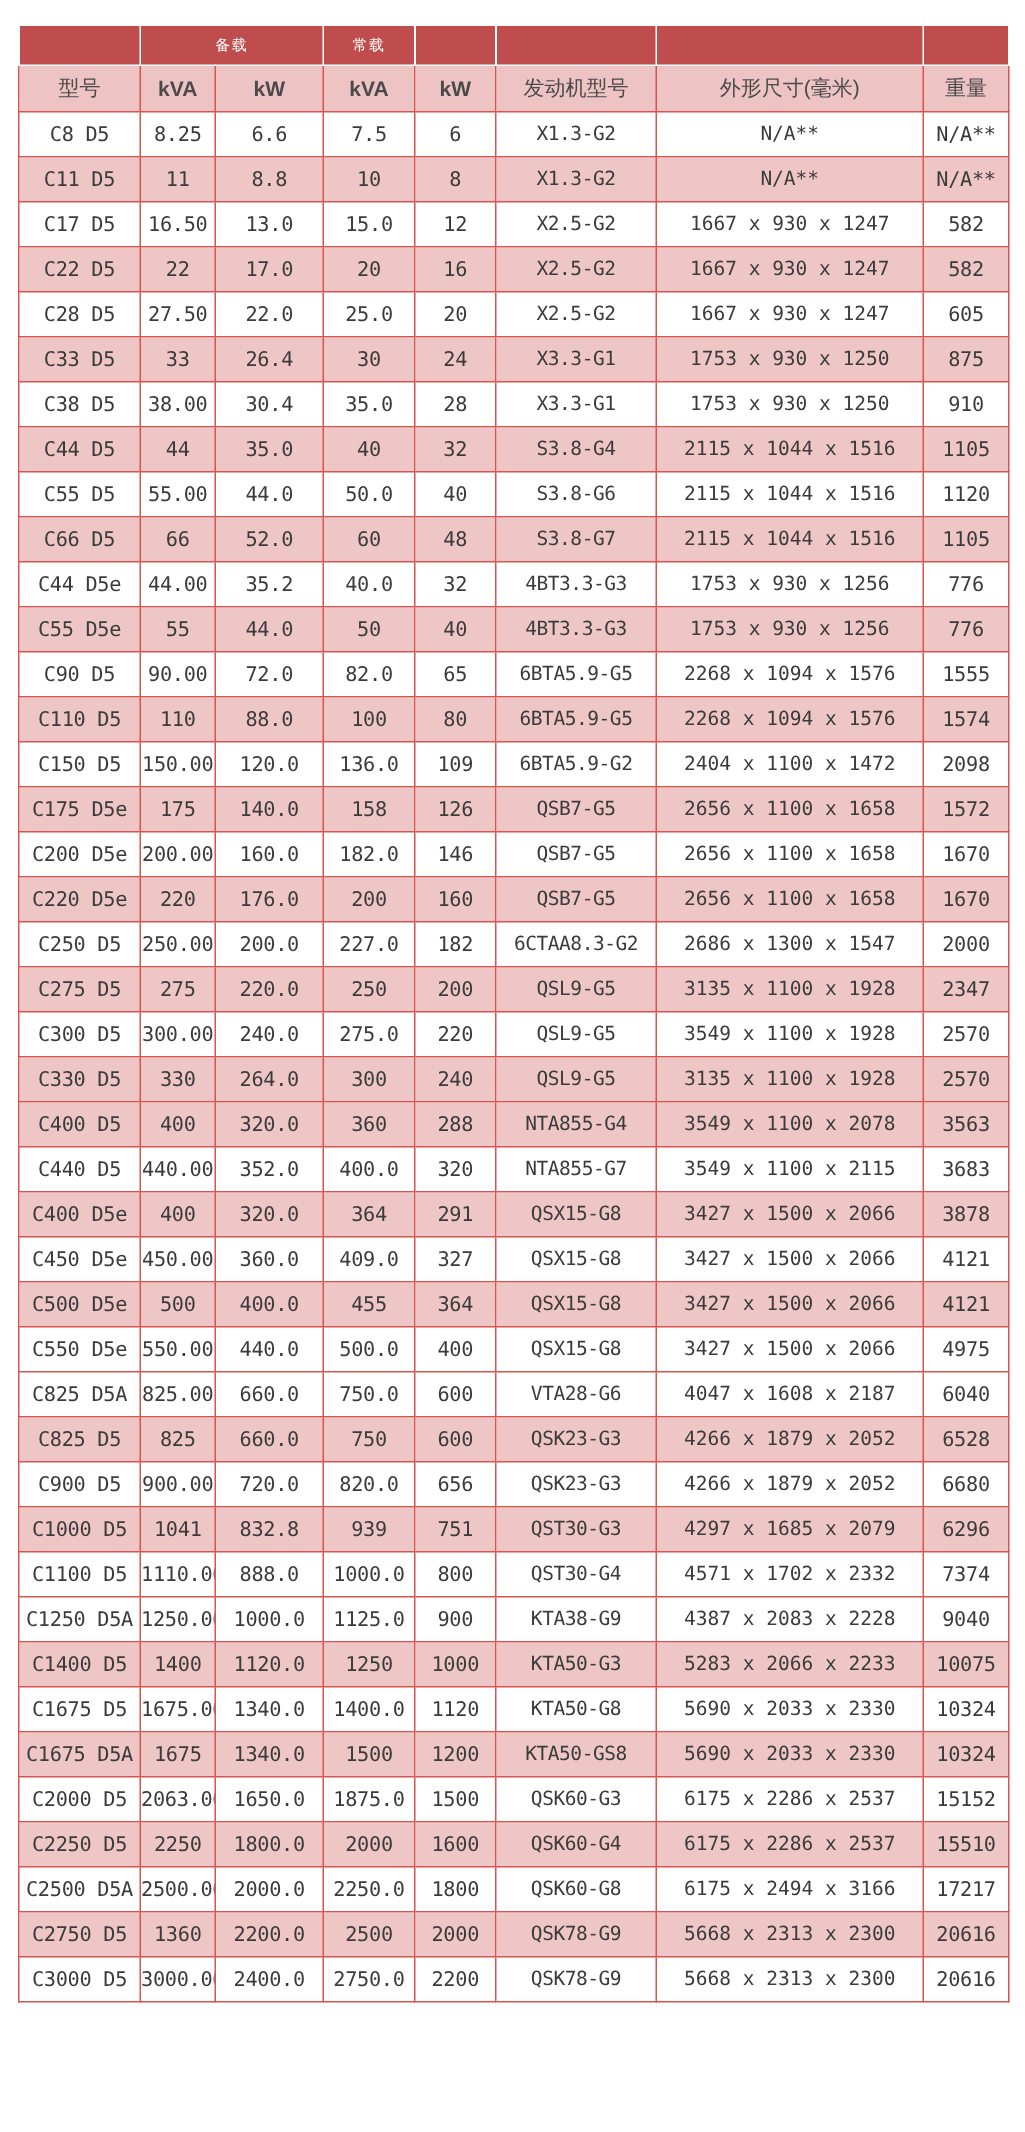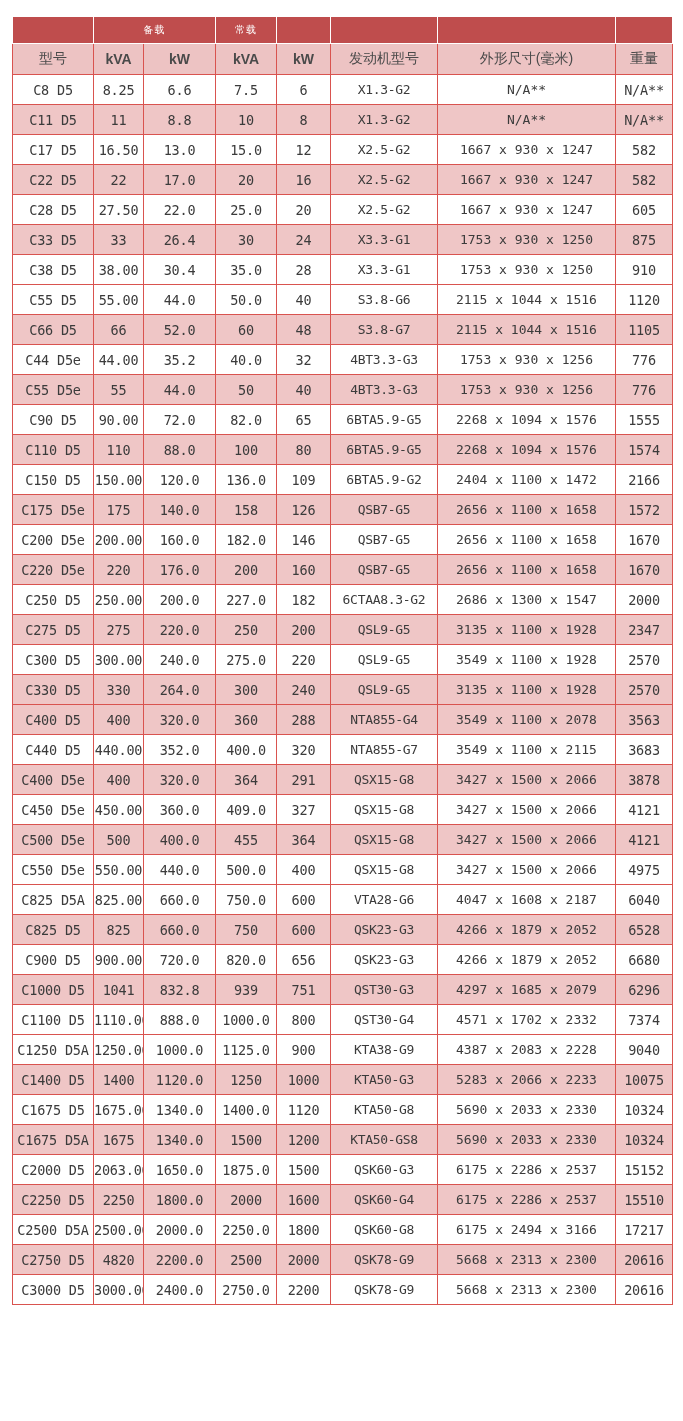--- a/index.html
+++ b/index.html
@@ -167,20 +167,30 @@
         <tr class="odd">
           <td>C38 D5</td>
           <td>38.00</td>
           <td>30.4</td>
           <td>35.0</td>
           <td>28</td>
           <td class="engine">X3.3-G1</td>
           <td class="dim">1753 x 930 x 1250</td>
           <td>910</td>
         </tr>
+        <tr class="even">
+          <td>C44 D5</td>
+          <td>44</td>
+          <td>35.0</td>
+          <td>40</td>
+          <td>32</td>
+          <td class="engine">S3.8-G4</td>
+          <td class="dim">2115 x 1044 x 1516</td>
+          <td>1105</td>
+        </tr>
         <tr class="odd">
           <td>C55 D5</td>
           <td>55.00</td>
           <td>44.0</td>
           <td>50.0</td>
           <td>40</td>
           <td class="engine">S3.8-G6</td>
           <td class="dim">2115 x 1044 x 1516</td>
           <td>1120</td>
         </tr>
@@ -235,21 +245,21 @@
           <td>1574</td>
         </tr>
         <tr class="odd">
           <td>C150 D5</td>
           <td>150.00</td>
           <td>120.0</td>
           <td>136.0</td>
           <td>109</td>
           <td class="engine">6BTA5.9-G2</td>
           <td class="dim">2404 x 1100 x 1472</td>
-          <td>2166</td>
+          <td>2098</td>
         </tr>
         <tr class="even">
           <td>C175 D5e</td>
           <td>175</td>
           <td>140.0</td>
           <td>158</td>
           <td>126</td>
           <td class="engine">QSB7-G5</td>
           <td class="dim">2656 x 1100 x 1658</td>
           <td>1572</td>
@@ -489,21 +499,21 @@
           <td>2500.00</td>
           <td>2000.0</td>
           <td>2250.0</td>
           <td>1800</td>
           <td class="engine">QSK60-G8</td>
           <td class="dim">6175  x 2494  x 3166</td>
           <td>17217</td>
         </tr>
         <tr class="even">
           <td>C2750 D5</td>
-          <td>4820</td>
+          <td>1360</td>
           <td>2200.0</td>
           <td>2500</td>
           <td>2000</td>
           <td class="engine">QSK78-G9</td>
           <td class="dim">5668  x 2313  x 2300</td>
           <td>20616</td>
         </tr>
         <tr class="odd">
           <td>C3000 D5</td>
           <td>3000.00</td>

